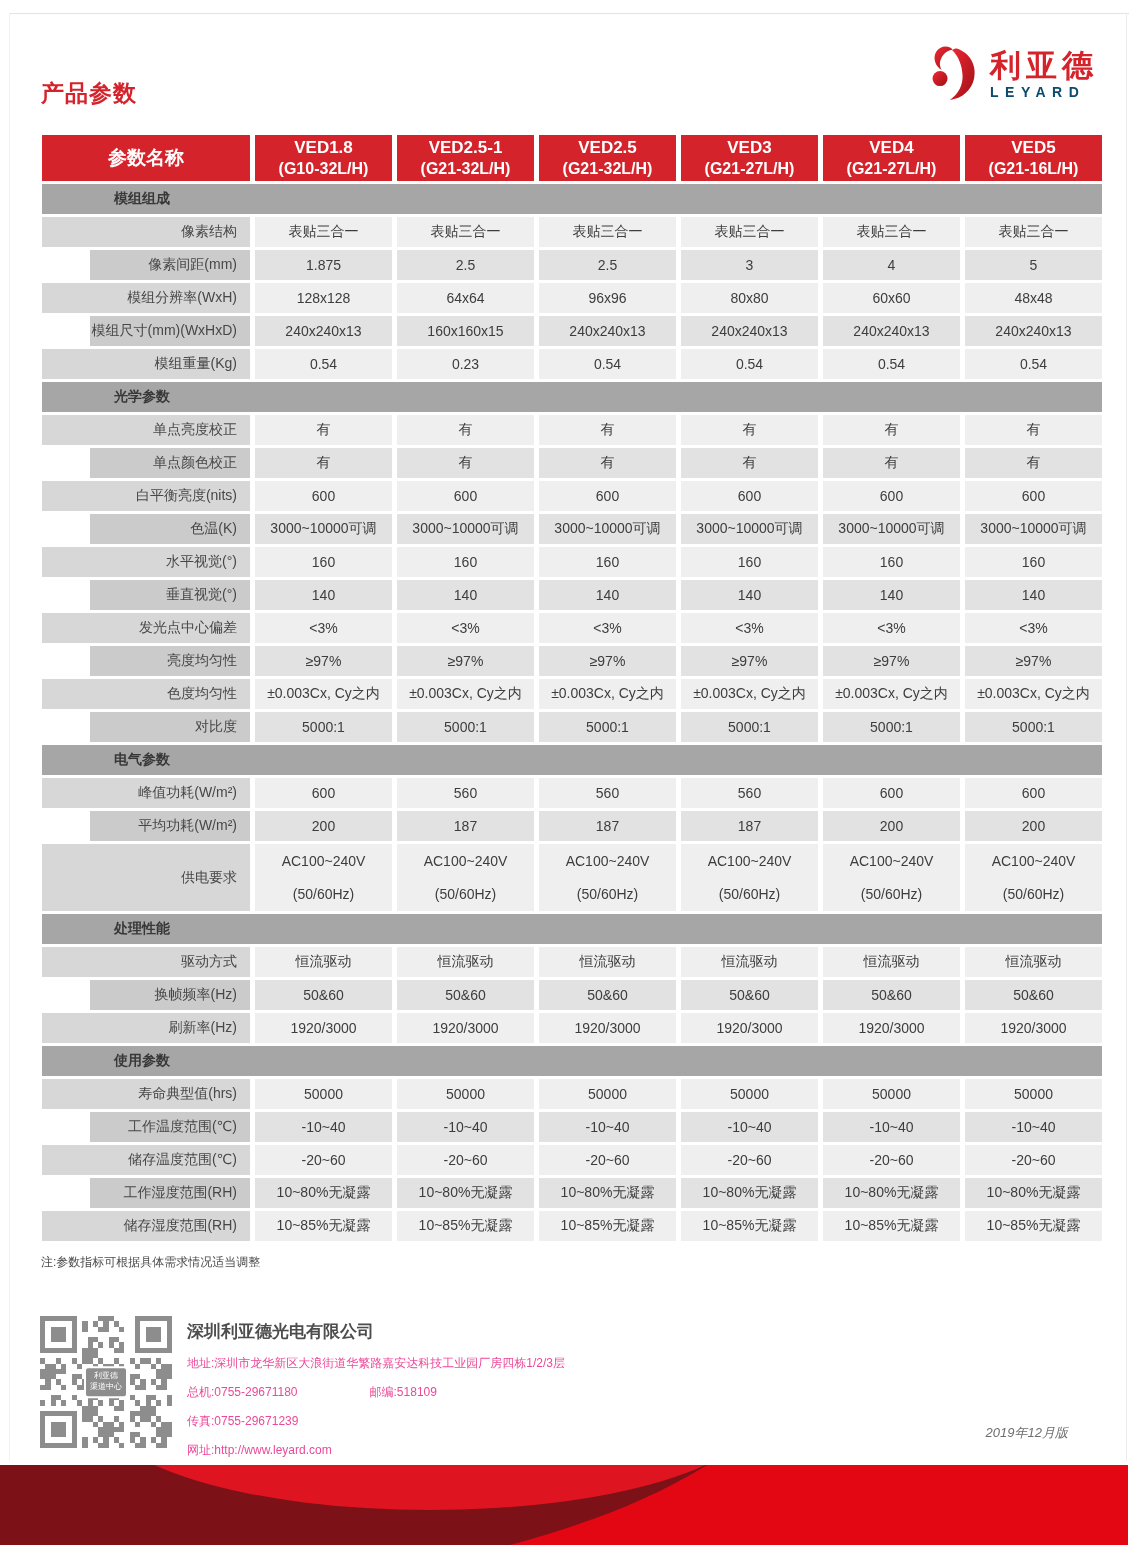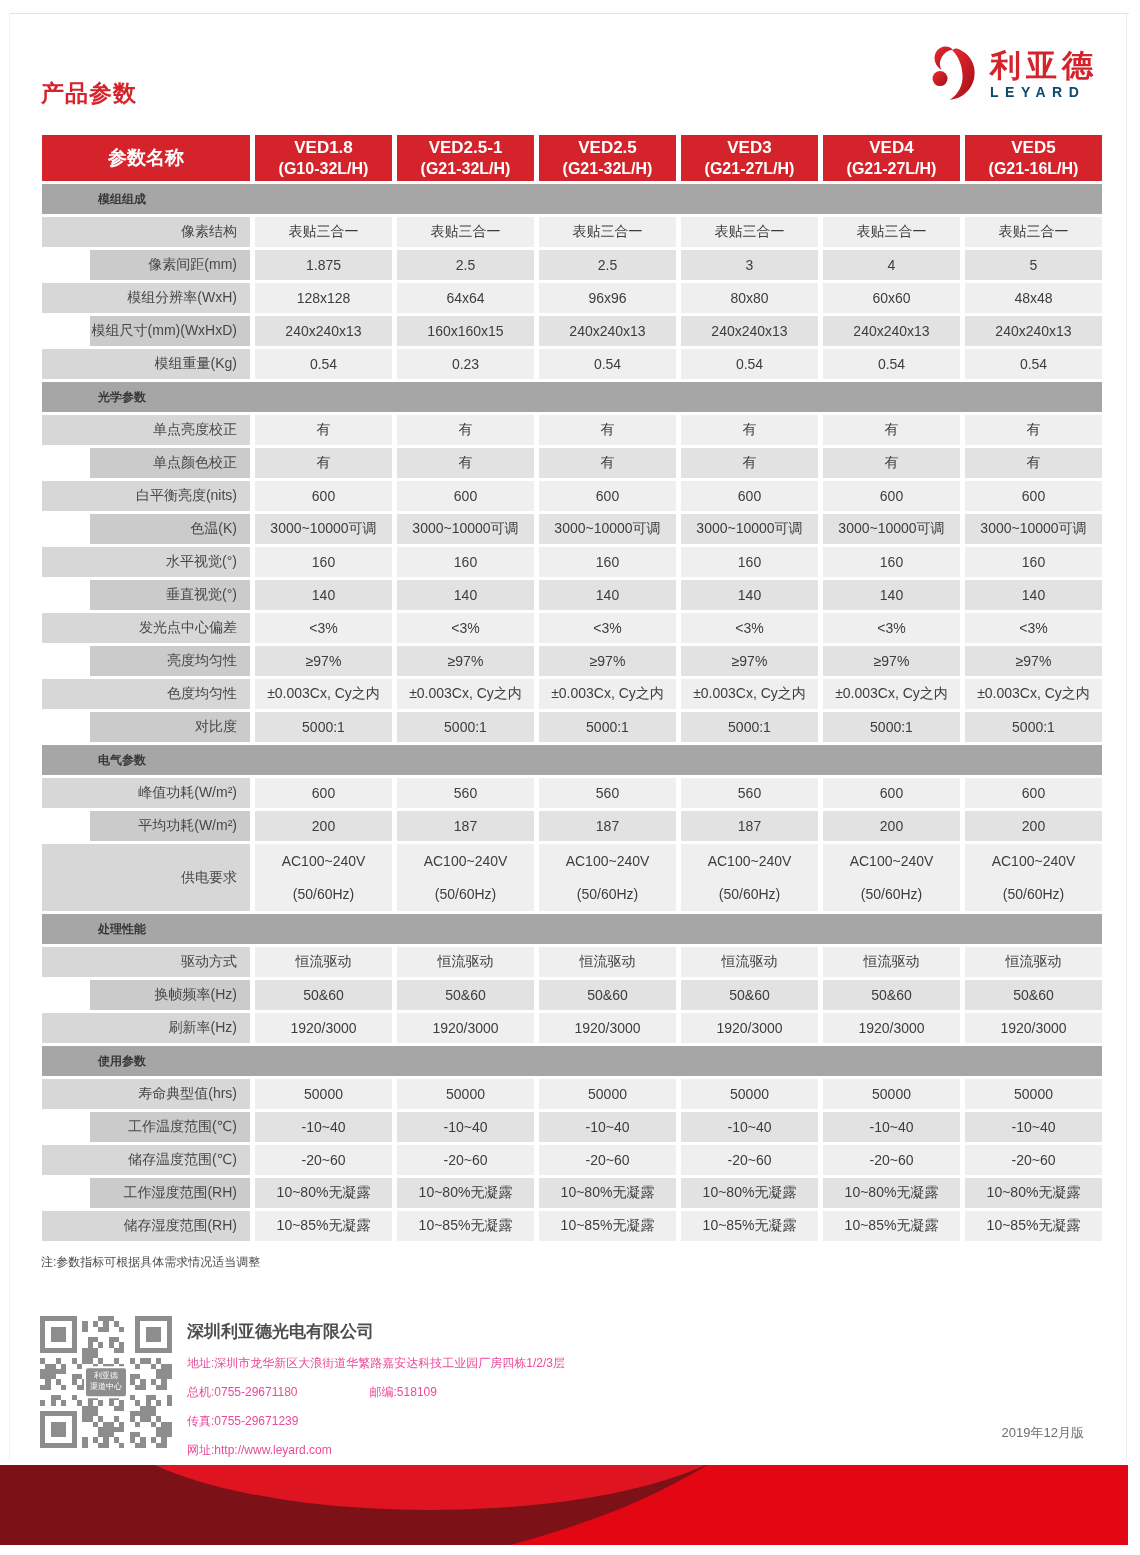--- a/index.html
+++ b/index.html
@@ -21,21 +21,21 @@
   .logo-cn{font-size:31px;font-weight:bold;color:var(--brand_red,#d5232b);letter-spacing:5px;line-height:1;}
   .logo-en{font-size:14px;font-weight:bold;color:#0c4a6e;letter-spacing:6.5px;margin-top:4px;line-height:1;}
 
   .spec-table{position:absolute;top:135px;left:42px;width:1060px;display:grid;
     grid-template-columns:208px repeat(6,1fr);gap:3px 5px;}
   .hcell{background:var(--brand_red,#d5232b);color:#fff;height:46px;display:flex;flex-direction:column;align-items:center;justify-content:center;}
   .hcell .model{font-size:17px;font-weight:bold;line-height:1.2;}
   .hcell .sub{font-size:16px;font-weight:bold;line-height:1.2;}
   .hcell.name-head{font-size:19px;font-weight:bold;}
   .band{grid-column:1/-1;background:var(--band_gray,#a6a6a6);color:#383838;height:30px;
-    display:flex;align-items:center;padding-left:56px;font-size:12px;font-weight:bold;box-sizing:border-box;}
+    display:flex;align-items:center;padding-left:72px;font-size:14px;font-weight:bold;box-sizing:border-box;}
   .cell{height:30px;display:flex;align-items:center;justify-content:center;font-size:14px;color:#3d3d3d;box-sizing:border-box;}
   .cell.label{justify-content:flex-end;padding-right:13px;color:#474747;}
   .cell.label.even{background:var(--row_light_label,#d7d7d7);}
   .cell.value.even{background:var(--row_light_value,#efefef);}
   .cell.label.odd{background:var(--row_dark_label,#cbcbcb);margin-left:48px;}
   .cell.value.odd{background:var(--row_dark_value,#e2e2e2);}
   .cell.tall{height:67px;}
   .cell.value.tall{white-space:pre-line;text-align:center;line-height:2.35;}
 
   .note{position:absolute;top:1254px;left:41px;font-size:12px;color:#4c4c4c;}
@@ -45,21 +45,21 @@
   .qr-wrap svg{width:132px;height:132px;display:block;}
   .qr-center{position:absolute;left:50%;top:50%;transform:translate(-50%,-50%);
     background:var(--qr_gray,#8d8d8d);border:2px solid #fff;border-radius:4px;
     color:#fff;font-size:8px;line-height:1.35;text-align:center;padding:3px 4px;white-space:nowrap;}
   .company-block{padding-top:4px;}
   .company-name{font-size:17px;font-weight:bold;color:#4d4d4d;margin-bottom:12px;}
   .company-line{font-size:12px;color:#ec4899;margin-bottom:12px;}
   .phone-row{display:flex;}
   .postcode{margin-left:72px;}
 
-  .version{position:absolute;top:1424px;right:56px;font-size:13px;color:#6e6e6e;}
+  .version{position:absolute;top:1424px;right:72px;font-size:13px;color:#6e6e6e;font-style:italic;}
 
   .band-bottom{position:absolute;top:1465px;left:0;width:1128px;height:80px;overflow:hidden;}
   .band-bottom svg{display:block;width:100%;height:100%;}
 </style>
 </head>
 <body>
 
 <div class="page-edge-top"></div>
 <div class="page-edge-right"></div>
 <div class="page-edge-left"></div>

